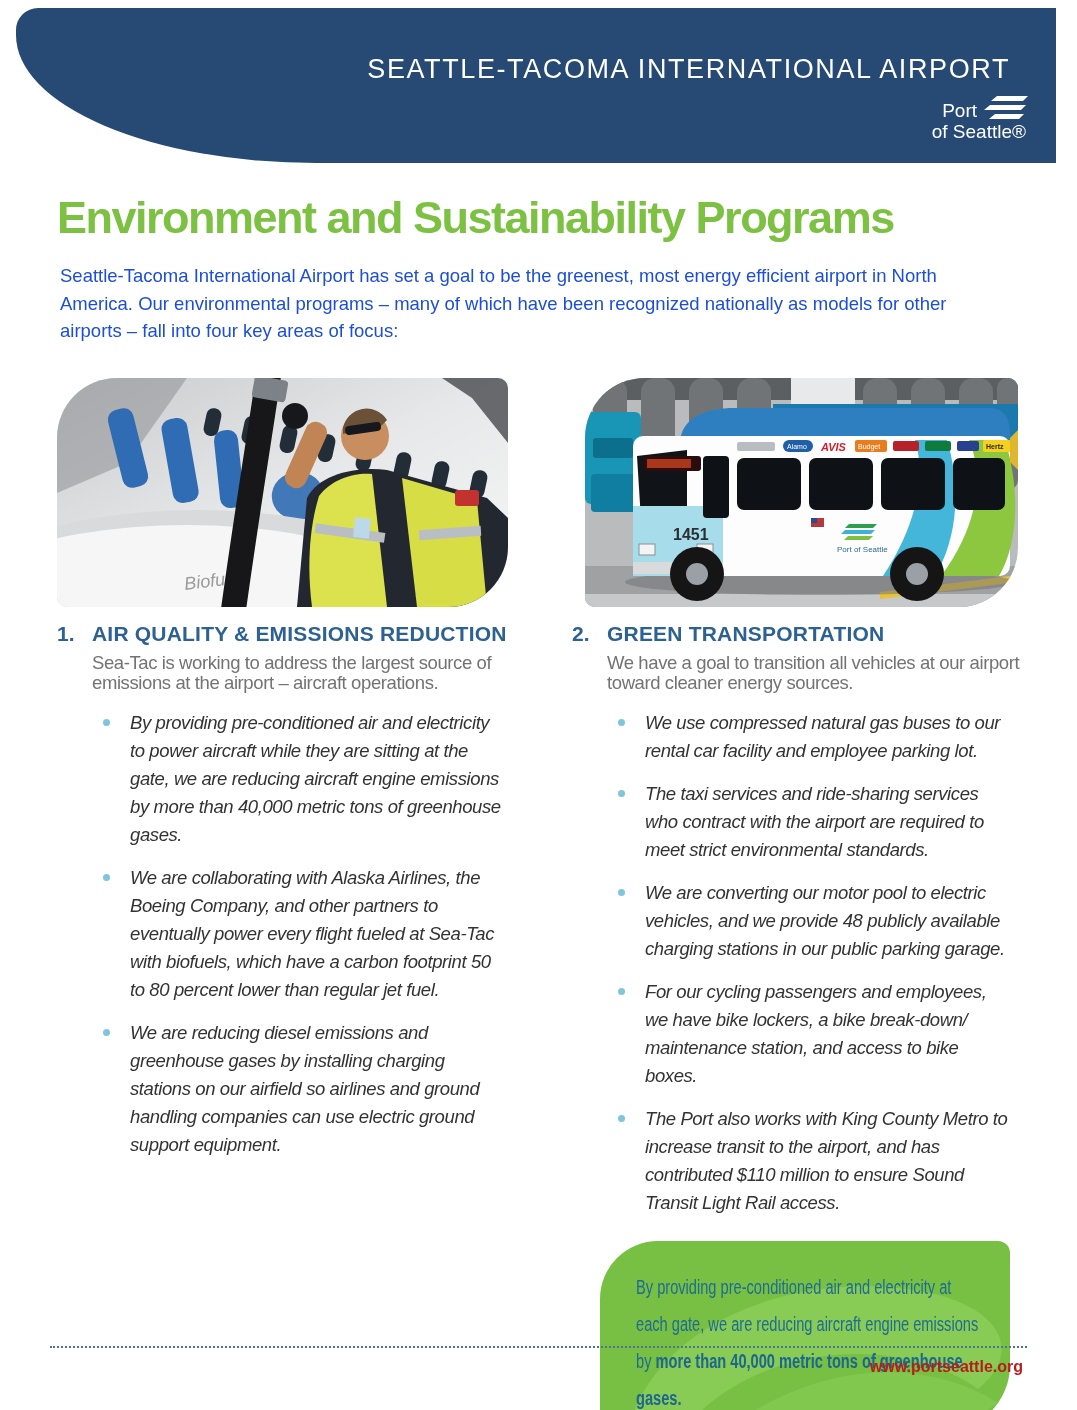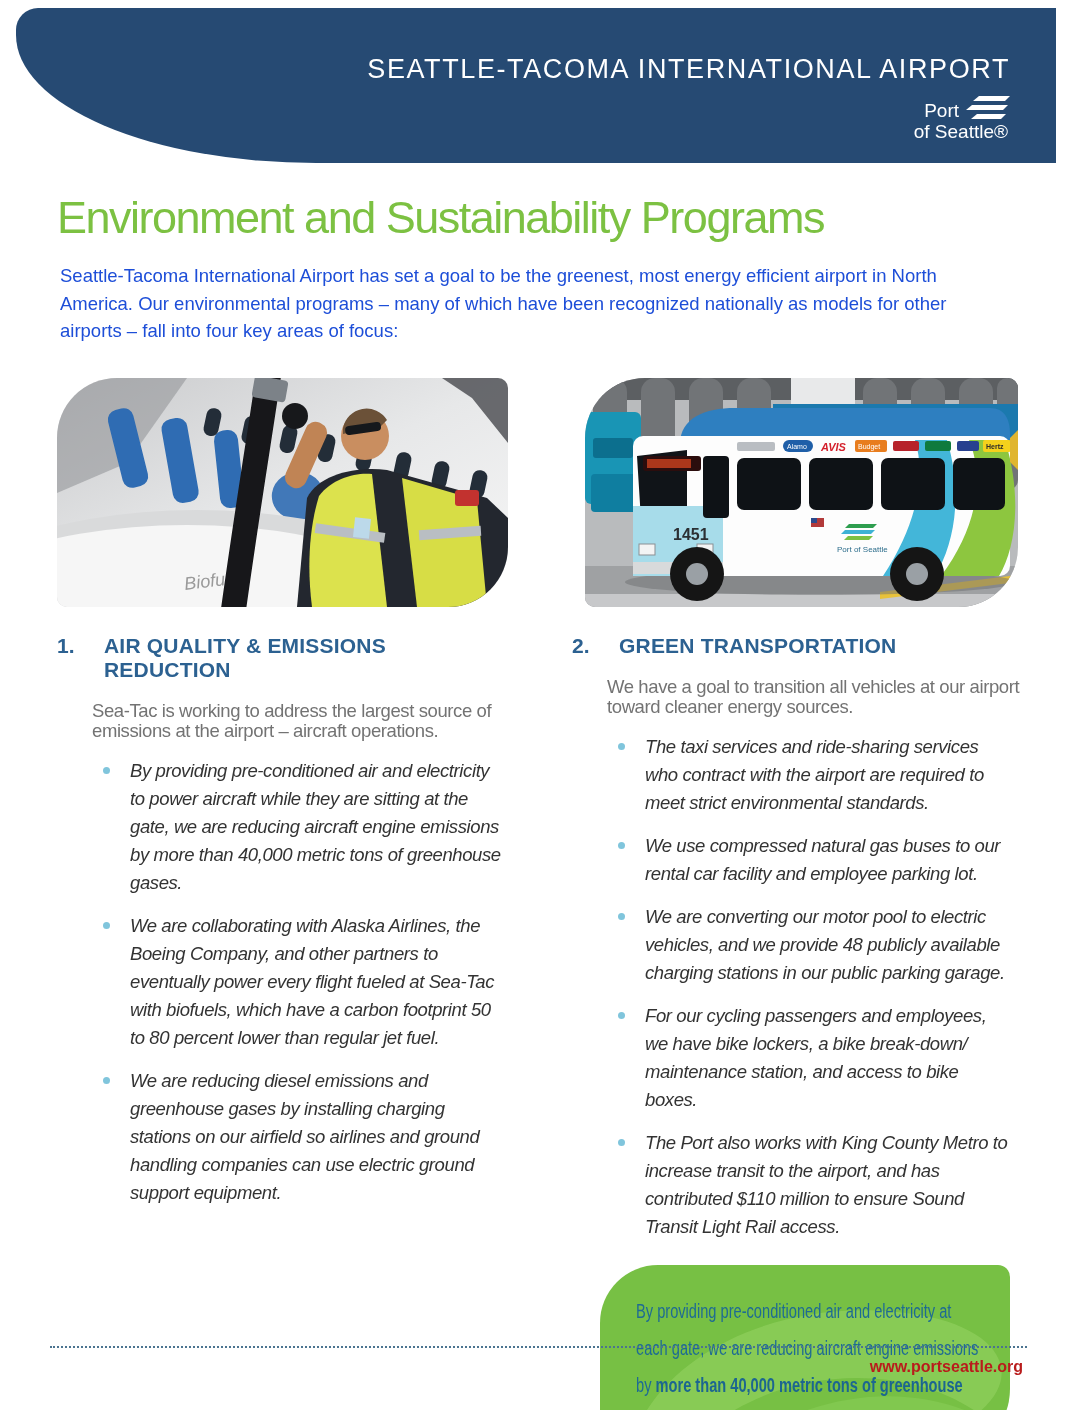--- a/index.html
+++ b/index.html
@@ -10,45 +10,45 @@
   
   .banner{
     position:absolute;top:8px;left:0;width:1040px;height:155px;background:#264a73;
     border-radius:22px 0 0 300px / 22px 0 0 128px;
     margin-left:16px;
   }
   .banner-title{
     text-align:right;padding:46px 46px 0 0;color:#ffffff;font-size:27px;
     letter-spacing:1.6px;font-weight:400;
   }
-  .logo{position:absolute;right:46px;top:88px;text-align:right;color:#ffffff;}
+  .logo{position:absolute;right:28px;top:88px;text-align:right;color:#ffffff;}
   .logo-top{display:inline-flex;align-items:flex-end;gap:5px;}
   .logo-port{font-size:19px;line-height:1;}
   .logo-waves{width:46px;height:24px;display:block;}
   .logo-bottom{font-size:19px;line-height:1.15;padding-right:2px;}
   
   .page-title{
     position:absolute;left:57px;top:192px;margin:0;color:#7cc142;font-size:45px;
-    font-weight:normal;letter-spacing:-1.5px;white-space:nowrap;
+    font-weight:bold;letter-spacing:-1.5px;white-space:nowrap;
   }
   .intro{
     position:absolute;left:60px;top:262px;width:935px;margin:0;font-size:18.5px;
     line-height:27.5px;color:#1d4ed8;
   }
   
   .photos{position:absolute;left:57px;top:378px;display:flex;gap:77px;}
   .photo{border-radius:60px 10px 60px 10px;overflow:hidden;display:block;}
   .photo svg{display:block;}
   
   .columns{position:absolute;left:57px;top:622px;display:flex;gap:60px;align-items:flex-start;}
   .col{width:455px;}
   .col.right{width:450px;}
   .sec-head{display:flex;align-items:baseline;}
   .sec-num{width:35px;flex:0 0 35px;font-size:21px;font-weight:bold;color:#2c6191;}
-  .sec-title{margin:12px;font-size:21px;font-weight:bold;color:#2c6191;letter-spacing:0.2px;}
+  .sec-title{margin:0;font-size:21px;font-weight:bold;color:#2c6191;letter-spacing:0.2px;}
   .sec-intro{margin:7px 0 16px 35px;font-size:18.5px;line-height:20px;letter-spacing:-0.4px;color:#737373;}
   .bullets{list-style:none;margin:8px;padding:0;font-style:italic;}
   .bullet{position:relative;padding-left:65px;margin-bottom:15px;font-size:18.5px;line-height:28px;letter-spacing:-0.4px;color:#333333;}
   .dot{position:absolute;left:38px;top:10px;width:7px;height:7px;border-radius:50%;background:#80c5dc;}
   
   .callout{
     position:relative;margin:24px 0 0 28px;width:410px;height:190px;background:#77c044;
     border-radius:58px 12px 66px 12px;overflow:hidden;
   }
   .callout-swirl{position:absolute;left:0;top:0;width:410px;height:190px;}
@@ -247,22 +247,22 @@
       </ul>
     </section>
 
     <section class="col right">
       <div class="sec-head">
         <span class="sec-num">2.</span>
         <h2 class="sec-title">GREEN TRANSPORTATION</h2>
       </div>
       <p class="sec-intro">We have a goal to transition all vehicles at our airport toward cleaner energy sources.</p>
       <ul class="bullets">
+        <li class="bullet"><span class="dot"></span><span>We use compressed natural gas buses to our rental car facility and employee parking lot.</span></li>
         <li class="bullet"><span class="dot"></span><span>The taxi services and ride-sharing services who contract with the airport are required to meet strict environmental standards.</span></li>
-        <li class="bullet"><span class="dot"></span><span>We use compressed natural gas buses to our rental car facility and employee parking lot.</span></li>
         <li class="bullet"><span class="dot"></span><span>We are converting our motor pool to electric vehicles, and we provide 48 publicly available charging stations in our public parking garage.</span></li>
         <li class="bullet"><span class="dot"></span><span>For our cycling passengers and employees, we have bike lockers, a bike break-down/ maintenance station, and access to bike boxes.</span></li>
         <li class="bullet"><span class="dot"></span><span>The Port also works with King County Metro to increase transit to the airport, and has contributed $110 million to ensure Sound Transit Light Rail access.</span></li>
       </ul>
 
       <aside class="callout">
         <svg class="callout-swirl" viewBox="0 0 410 190" aria-hidden="true">
           <path d="M28,188 C55,85 190,28 320,50 C400,64 425,110 378,148 C300,92 150,100 78,195 Z" fill="#97d364" opacity="0.55"></path>
           <path d="M115,198 C210,118 325,115 398,162 C330,208 200,222 115,198 Z" fill="#8ccf5a" opacity="0.5"></path>
         </svg>

